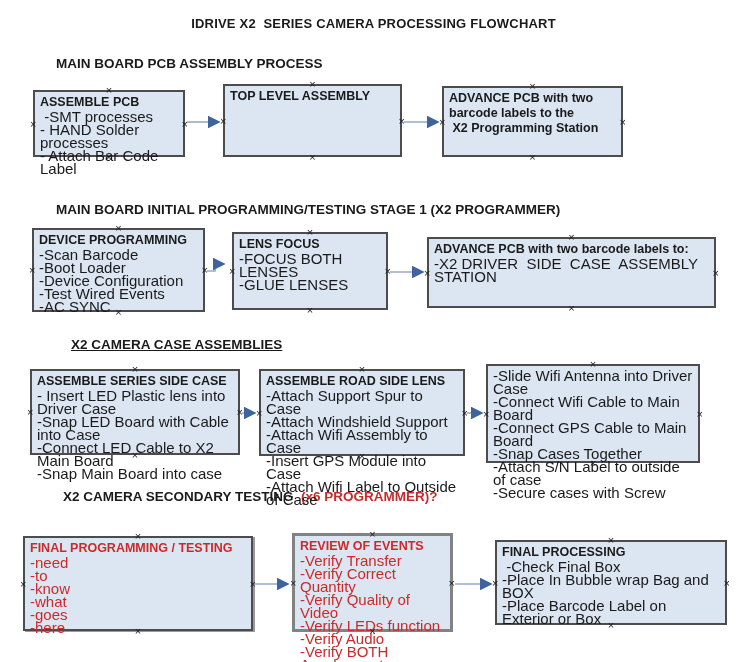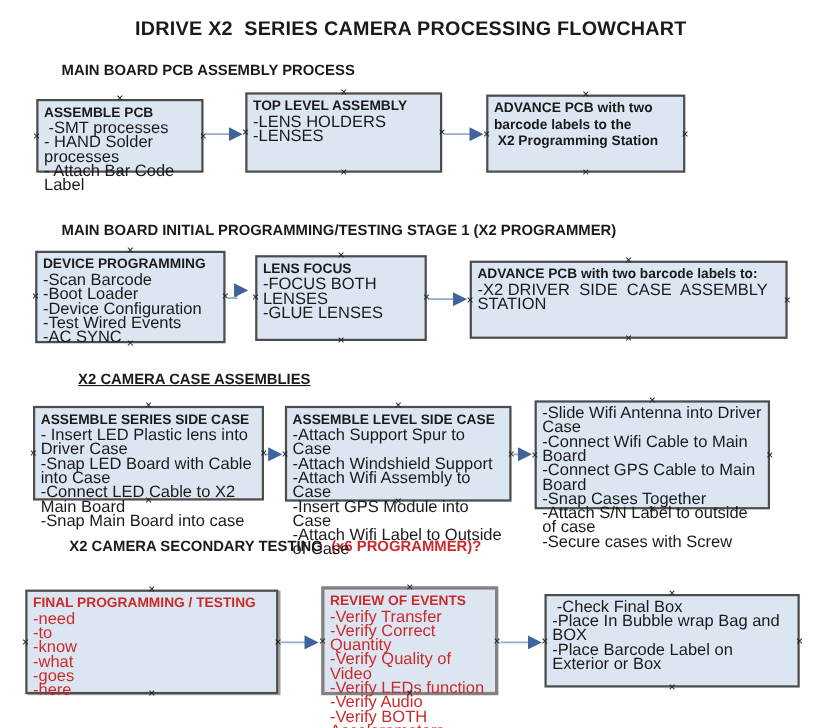--- a/index.html
+++ b/index.html
@@ -3,21 +3,21 @@
 <meta charset="utf-8">
 <style>
   html,body { margin:0; padding:0; background:#ffffff; }
   #canvas {
     position:relative; width:747px; height:662px; background:#ffffff;
     font-family:"Liberation Sans","DejaVu Sans",sans-serif; color:var(--text,#1a1a1a);
     overflow:hidden;
   }
   .page-title {
     position:absolute; top:16px; left:0; right:0; text-align:center;
-    font-size:18px; font-weight:bold; letter-spacing:0.2px; white-space:pre-wrap;
+    font-size:13px; font-weight:bold; letter-spacing:0.2px; white-space:pre-wrap;
   }
   .sec-heading {
     position:absolute; font-size:13.5px; font-weight:bold; white-space:pre-wrap;margin-left:36px;
   }
   .h1 { left:20px; top:56px; }
   .h2 { left:20px; top:202px; }
   .h3 { left:35px; top:337px;text-decoration:underline; }
   .h4 { left:27px; top:489px; }
   .red-text { color:var(--red,#cc2a2a); }
 
@@ -78,22 +78,20 @@
     <div class="box-items"> -SMT processes
 - HAND Solder processes
 - Attach Bar Code Label</div>
   <span class="handle handle-t">×</span>
       <span class="handle handle-b">×</span>
       <span class="handle handle-l">×</span>
       <span class="handle handle-r">×</span>
     </div>
   <div class="box s1b2">
     <div class="box-title">TOP LEVEL ASSEMBLY</div>
-    <div class="box-items">-LENS HOLDERS
--LENSES</div>
   <span class="handle handle-t">×</span>
       <span class="handle handle-b">×</span>
       <span class="handle handle-l">×</span>
       <span class="handle handle-r">×</span>
     </div>
   <div class="box s1b3">
     <div class="box-title">ADVANCE PCB with two
 barcode labels to the
  X2 Programming Station</div>
   <span class="handle handle-t">×</span>
@@ -137,21 +135,21 @@
     <div class="box-items">- Insert LED Plastic lens into Driver Case
 -Snap LED Board with Cable into Case
 -Connect LED Cable to X2 Main Board
 -Snap Main Board into case</div>
   <span class="handle handle-t">×</span>
       <span class="handle handle-b">×</span>
       <span class="handle handle-l">×</span>
       <span class="handle handle-r">×</span>
     </div>
   <div class="box s3b2">
-    <div class="box-title">ASSEMBLE LEVEL SIDE CASE</div>
+    <div class="box-title">ASSEMBLE ROAD SIDE LENS</div>
     <div class="box-items">-Attach Support Spur to Case
 -Attach Windshield Support
 -Attach Wifi Assembly to Case
 -Insert GPS Module into Case
 -Attach Wifi Label to Outside of Case</div>
   <span class="handle handle-t">×</span>
       <span class="handle handle-b">×</span>
       <span class="handle handle-l">×</span>
       <span class="handle handle-r">×</span>
     </div>
@@ -189,20 +187,21 @@
 -Verify LEDs function
 -Verify Audio
 -Verify BOTH Accelerometers
 -Test of accessory ports?</div>
   <span class="handle handle-t">×</span>
       <span class="handle handle-b">×</span>
       <span class="handle handle-l">×</span>
       <span class="handle handle-r">×</span>
     </div>
   <div class="box s4b3">
+    <div class="box-title">FINAL PROCESSING</div>
     <div class="box-items"> -Check Final Box
 -Place In Bubble wrap Bag and BOX
 -Place Barcode Label on Exterior or Box</div>
   <span class="handle handle-t">×</span>
       <span class="handle handle-b">×</span>
       <span class="handle handle-l">×</span>
       <span class="handle handle-r">×</span>
     </div>
 
   <svg id="arrows" xmlns="http://www.w3.org/2000/svg">

